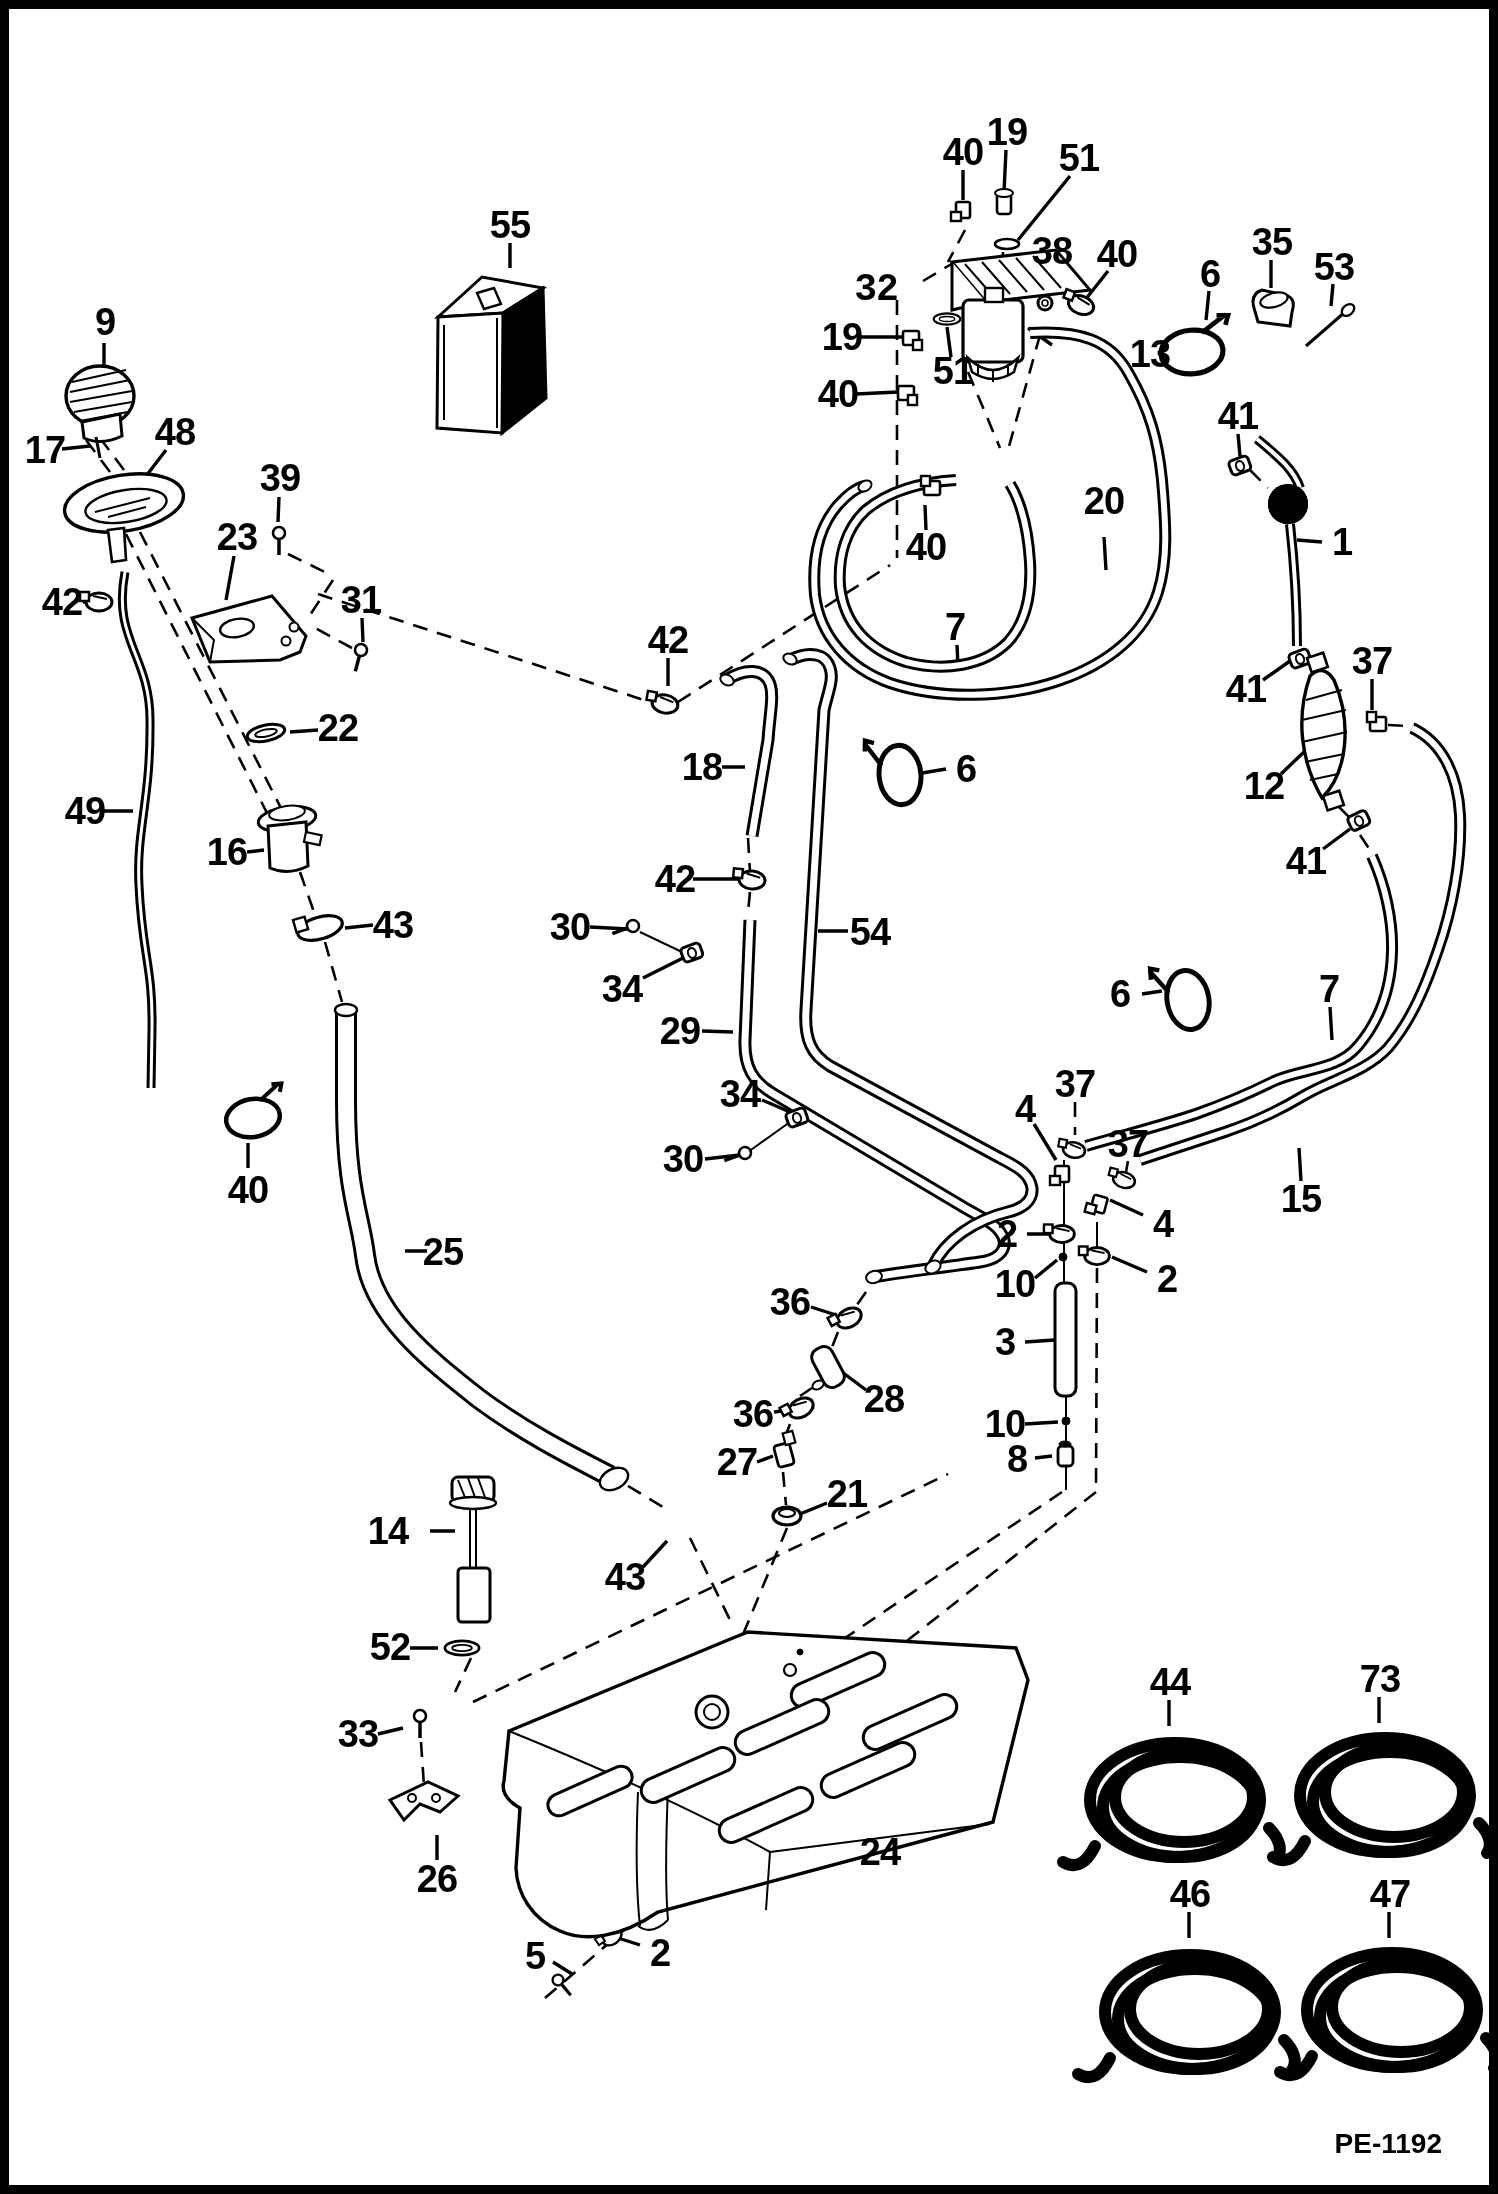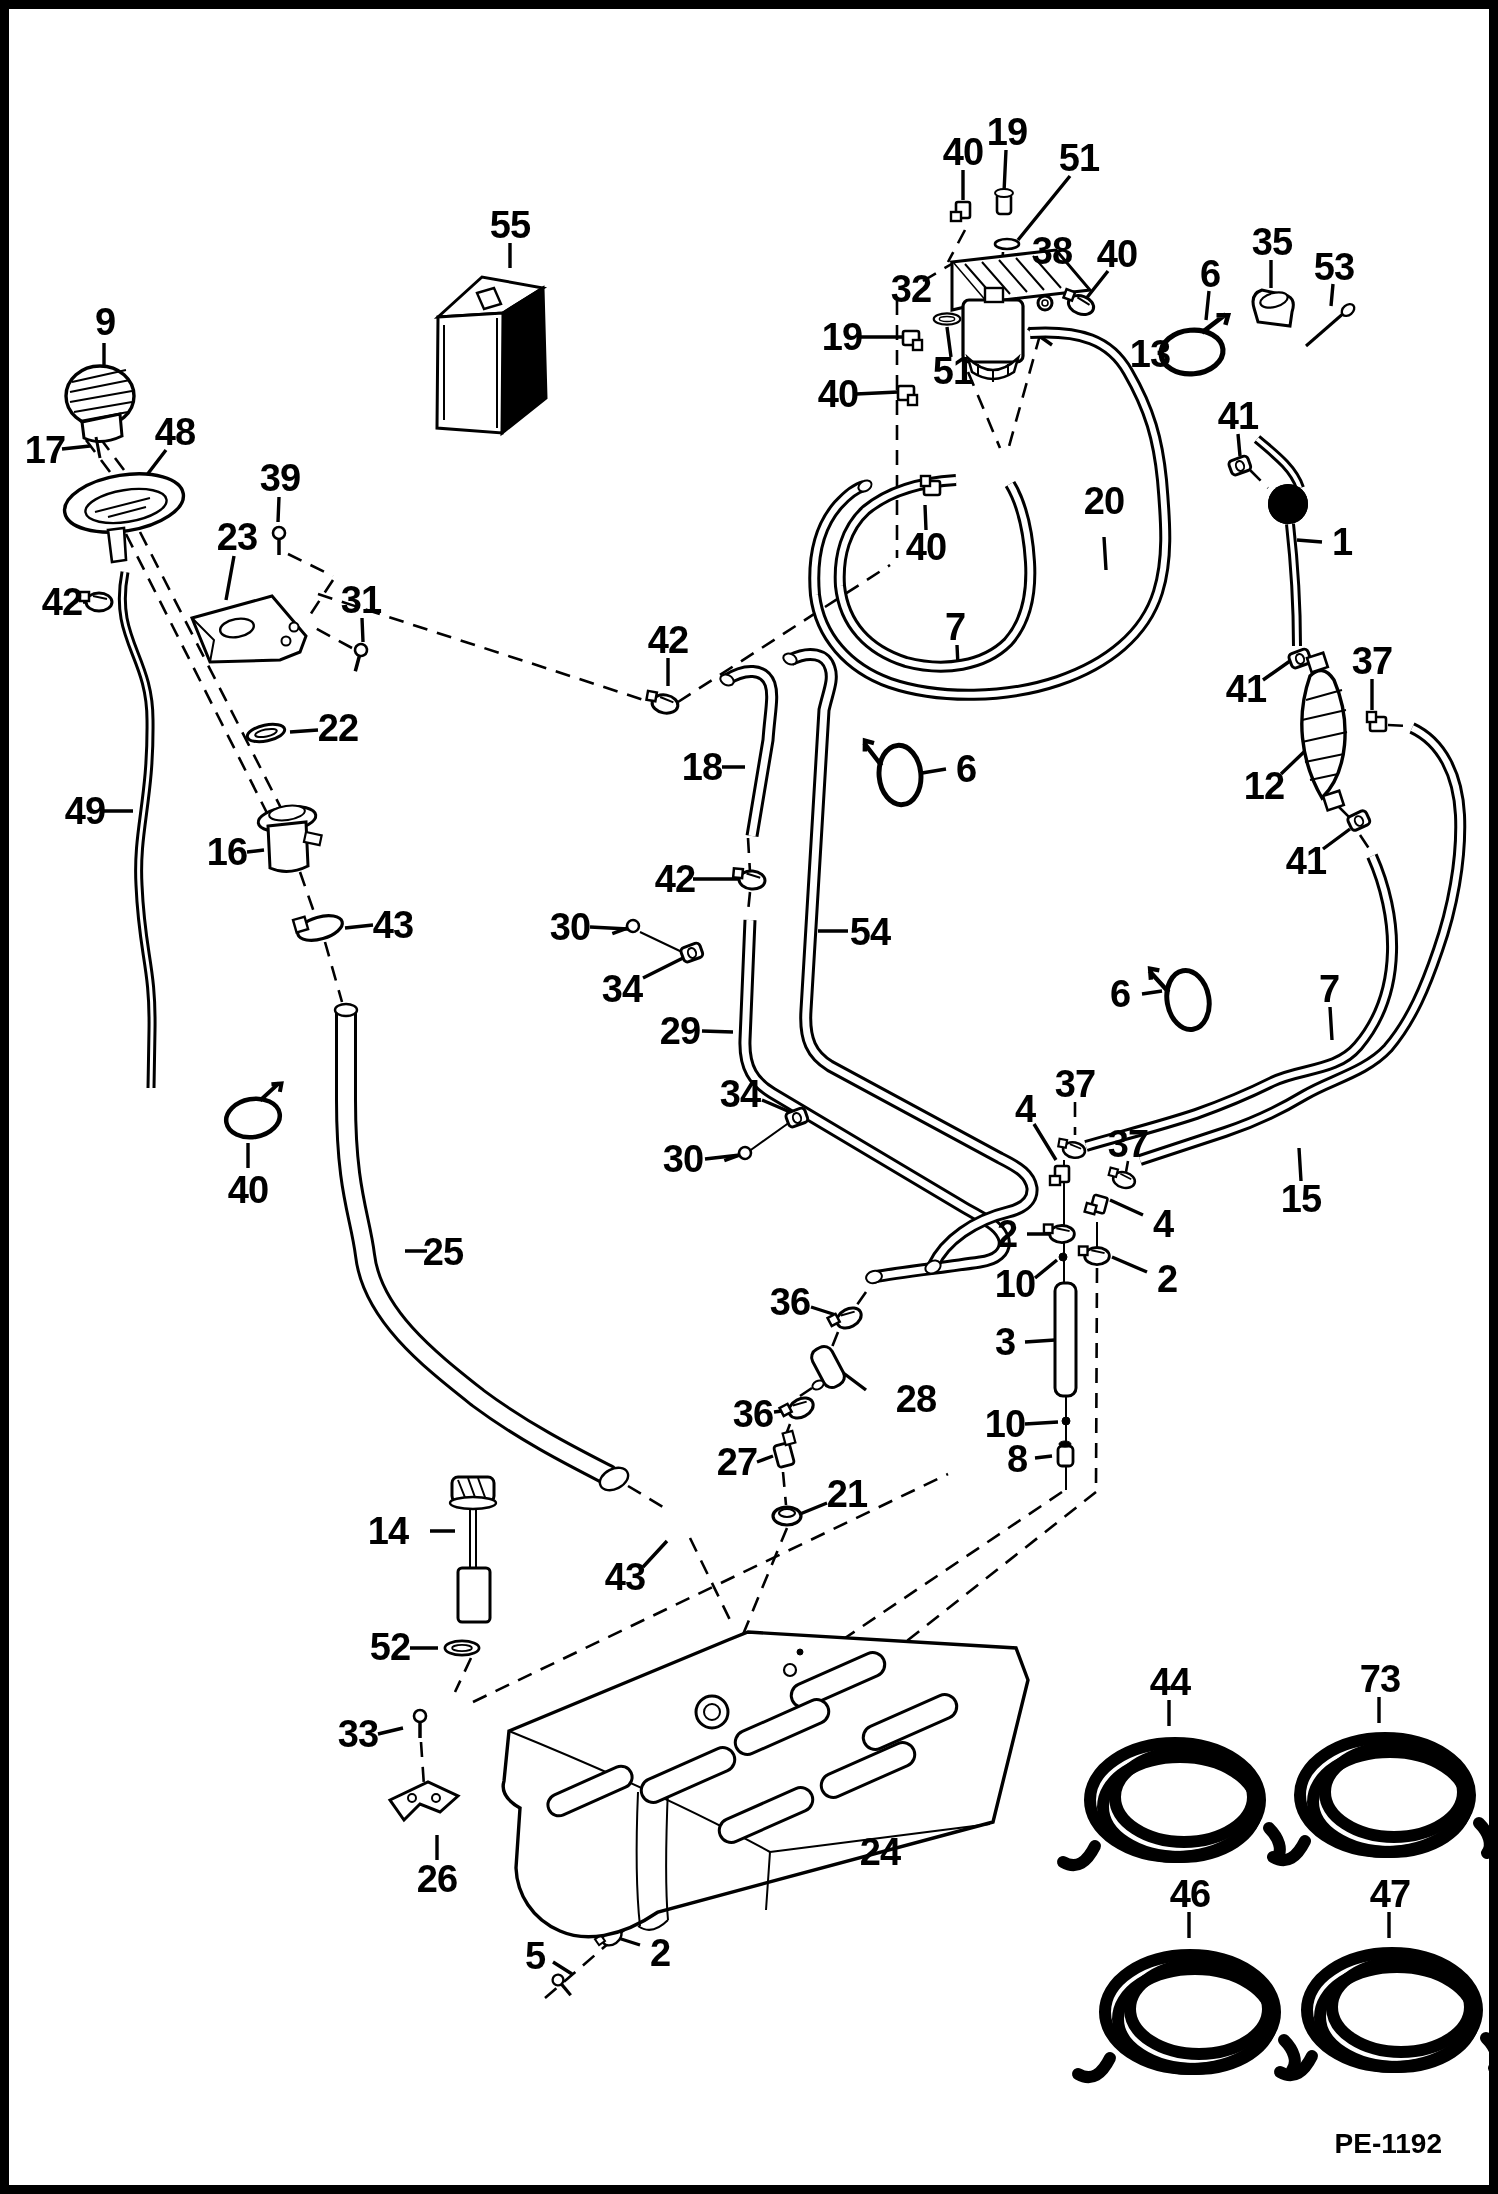--- a/index.html
+++ b/index.html
@@ -338,21 +338,21 @@
       <span class="callout" style="left: 338px; top: 728px;">22</span>
       <span class="callout" style="left: 510px; top: 225px;">55</span>
       <span class="callout" style="left: 227px; top: 852px;">16</span>
       <span class="callout" style="left: 85px; top: 811px;">49</span>
       <span class="callout" style="left: 393px; top: 925px;">43</span>
       <span class="callout" style="left: 248px; top: 1190px;">40</span>
       <span class="callout" style="left: 443px; top: 1252px;">25</span>
       <span class="callout" style="left: 963px; top: 152px;">40</span>
       <span class="callout" style="left: 1007px; top: 132px;">19</span>
       <span class="callout" style="left: 1079px; top: 158px;">51</span>
-      <span class="callout" style="left: 911px; top: 289px;">32</span>
+      <span class="callout" style="left: 876px; top: 289px; font-family: Liberation Mono, monospace;">32</span>
       <span class="callout" style="left: 1052px; top: 251px;">38</span>
       <span class="callout" style="left: 1117px; top: 254px;">40</span>
       <span class="callout" style="left: 842px; top: 337px;">19</span>
       <span class="callout" style="left: 953px; top: 371px;">51</span>
       <span class="callout" style="left: 838px; top: 394px;">40</span>
       <span class="callout" style="left: 1106px; top: 354px; margin-left: 44px;">13</span>
       <span class="callout" style="left: 1210px; top: 274px;">6</span>
       <span class="callout" style="left: 1272px; top: 242px;">35</span>
       <span class="callout" style="left: 1334px; top: 267px;">53</span>
       <span class="callout" style="left: 1238px; top: 416px;">41</span>
@@ -381,21 +381,21 @@
       <span class="callout" style="left: 1128px; top: 1144px;">37</span>
       <span class="callout" style="left: 1301px; top: 1199px;">15</span>
       <span class="callout" style="left: 1163px; top: 1224px;">4</span>
       <span class="callout" style="left: 1007px; top: 1234px;">2</span>
       <span class="callout" style="left: 1015px; top: 1284px;">10</span>
       <span class="callout" style="left: 1167px; top: 1279px;">2</span>
       <span class="callout" style="left: 1005px; top: 1342px;">3</span>
       <span class="callout" style="left: 1005px; top: 1424px;">10</span>
       <span class="callout" style="left: 1017px; top: 1459px;">8</span>
       <span class="callout" style="left: 790px; top: 1302px;">36</span>
-      <span class="callout" style="left: 884px; top: 1399px; margin-left: 32px;">28</span>
+      <span class="callout" style="left: 884px; top: 1399px;">28</span>
       <span class="callout" style="left: 753px; top: 1414px;">36</span>
       <span class="callout" style="left: 737px; top: 1462px;">27</span>
       <span class="callout" style="left: 847px; top: 1494px;">21</span>
       <span class="callout" style="left: 625px; top: 1577px;">43</span>
       <span class="callout" style="left: 388px; top: 1531px;">14</span>
       <span class="callout" style="left: 390px; top: 1647px;">52</span>
       <span class="callout" style="left: 358px; top: 1734px;">33</span>
       <span class="callout" style="left: 437px; top: 1879px;">26</span>
       <span class="callout" style="left: 880px; top: 1852px;">24</span>
       <span class="callout" style="left: 535px; top: 1956px;">5</span>

